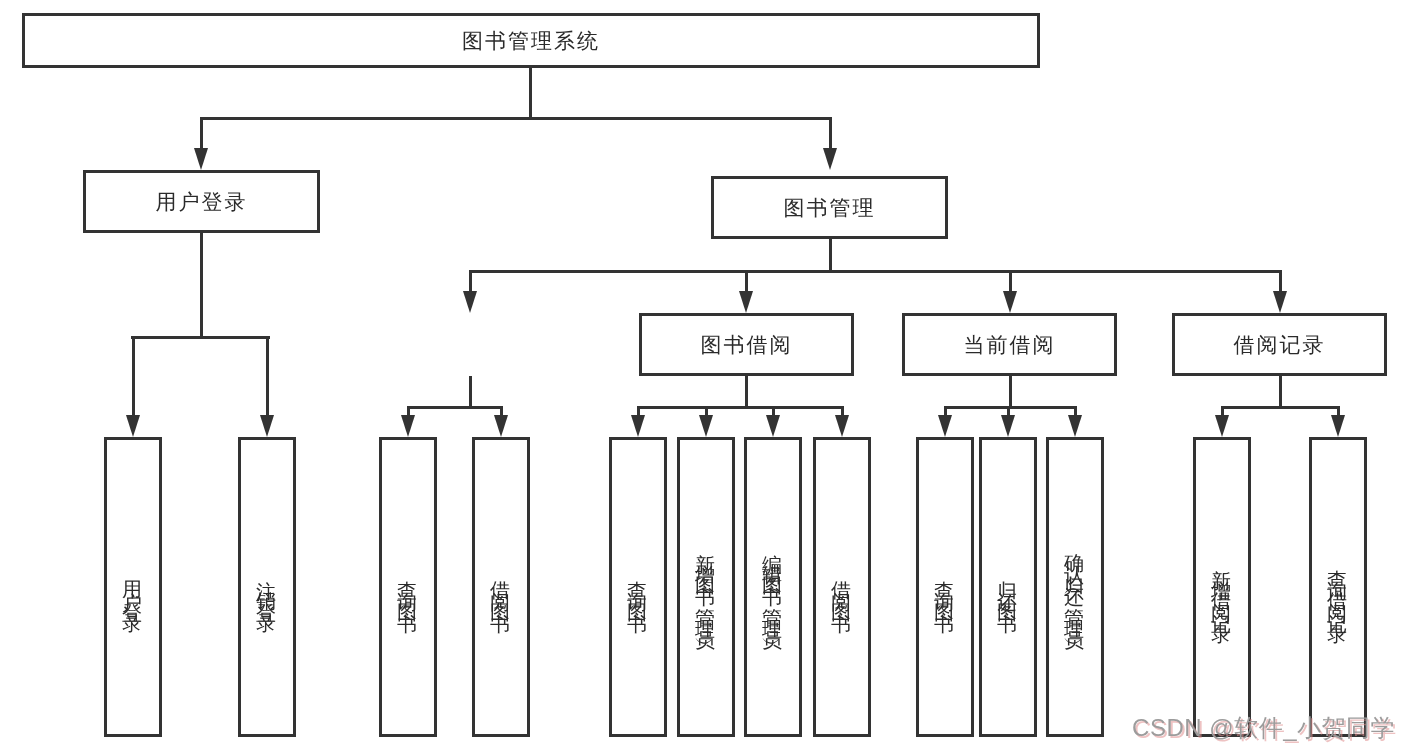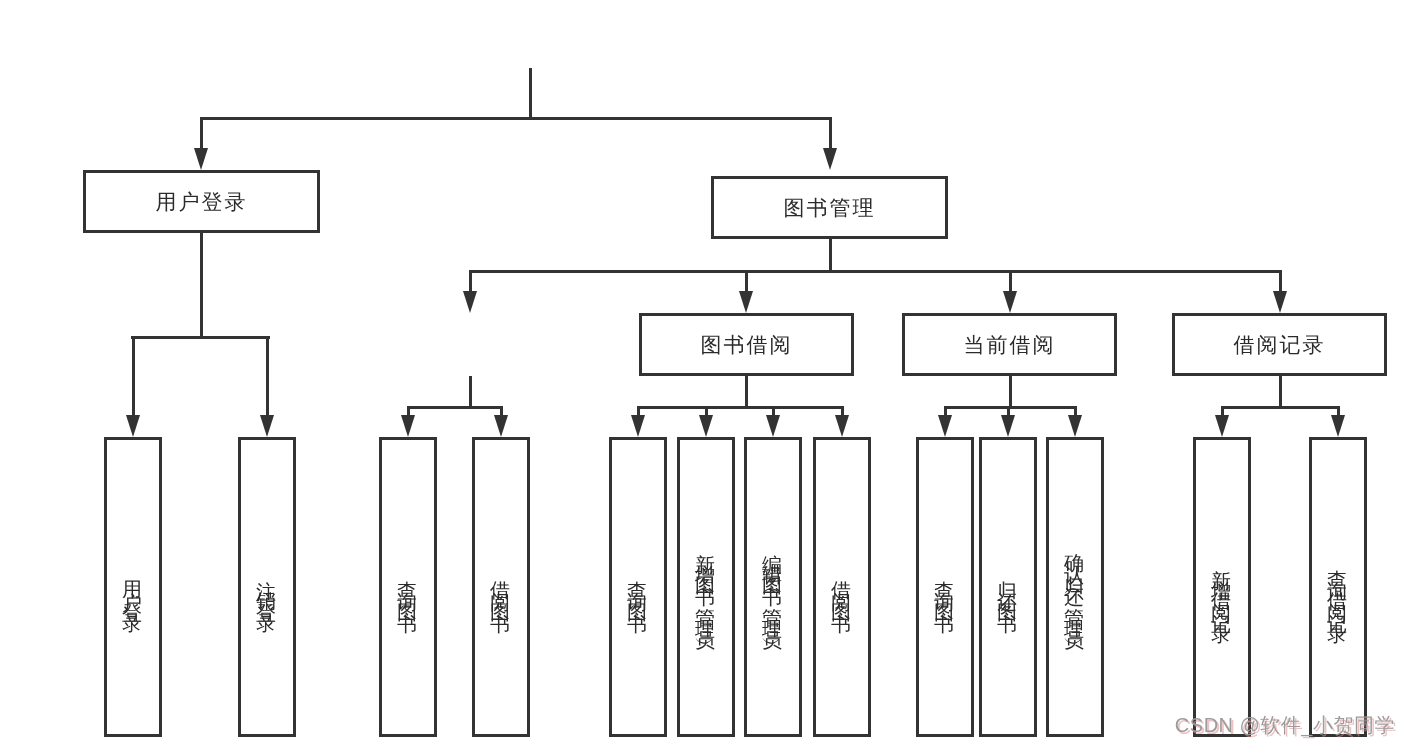--- a/index.html
+++ b/index.html
@@ -49,33 +49,36 @@
     width: 0; height: 0;
     border-left: 7px solid transparent;
     border-right: 7px solid transparent;
     border-top: 22px solid #333333;
     z-index: 1;
   }
   .watermark {
     position: absolute;
     top: 712px;
     right: 10px;
-    font-size: 20px;
+    font-size: 24px;
     letter-spacing: 0.5px;
     color: #9c9c9c;
     text-shadow: 2px 2px 0 rgba(224, 143, 143, 0.55);
     z-index: 3;
     white-space: nowrap;
   }
 </style>
 </head>
 <body>
 
 <div id="canvas">
 
+  <div class="box" style="left:22px; top:13px; width:1018px; height:55px;">
+    <span>图书管理系统</span>
+  </div>
 
   <div class="ln" style="left:529px; top:68px; width:3px; height:50px;"></div>
   <div class="ln" style="left:200px; top:117px; width:632px; height:3px;"></div>
   <div class="ln" style="left:200px; top:117px; width:3px; height:33px;"></div>
   <div class="arw" style="left:194px; top:148px;"></div>
   <div class="ln" style="left:829px; top:117px; width:3px; height:33px;"></div>
   <div class="arw" style="left:823px; top:148px;"></div>
 
   <div class="box" style="left:83px; top:170px; width:237px; height:63px;">
     <span>用户登录</span>

